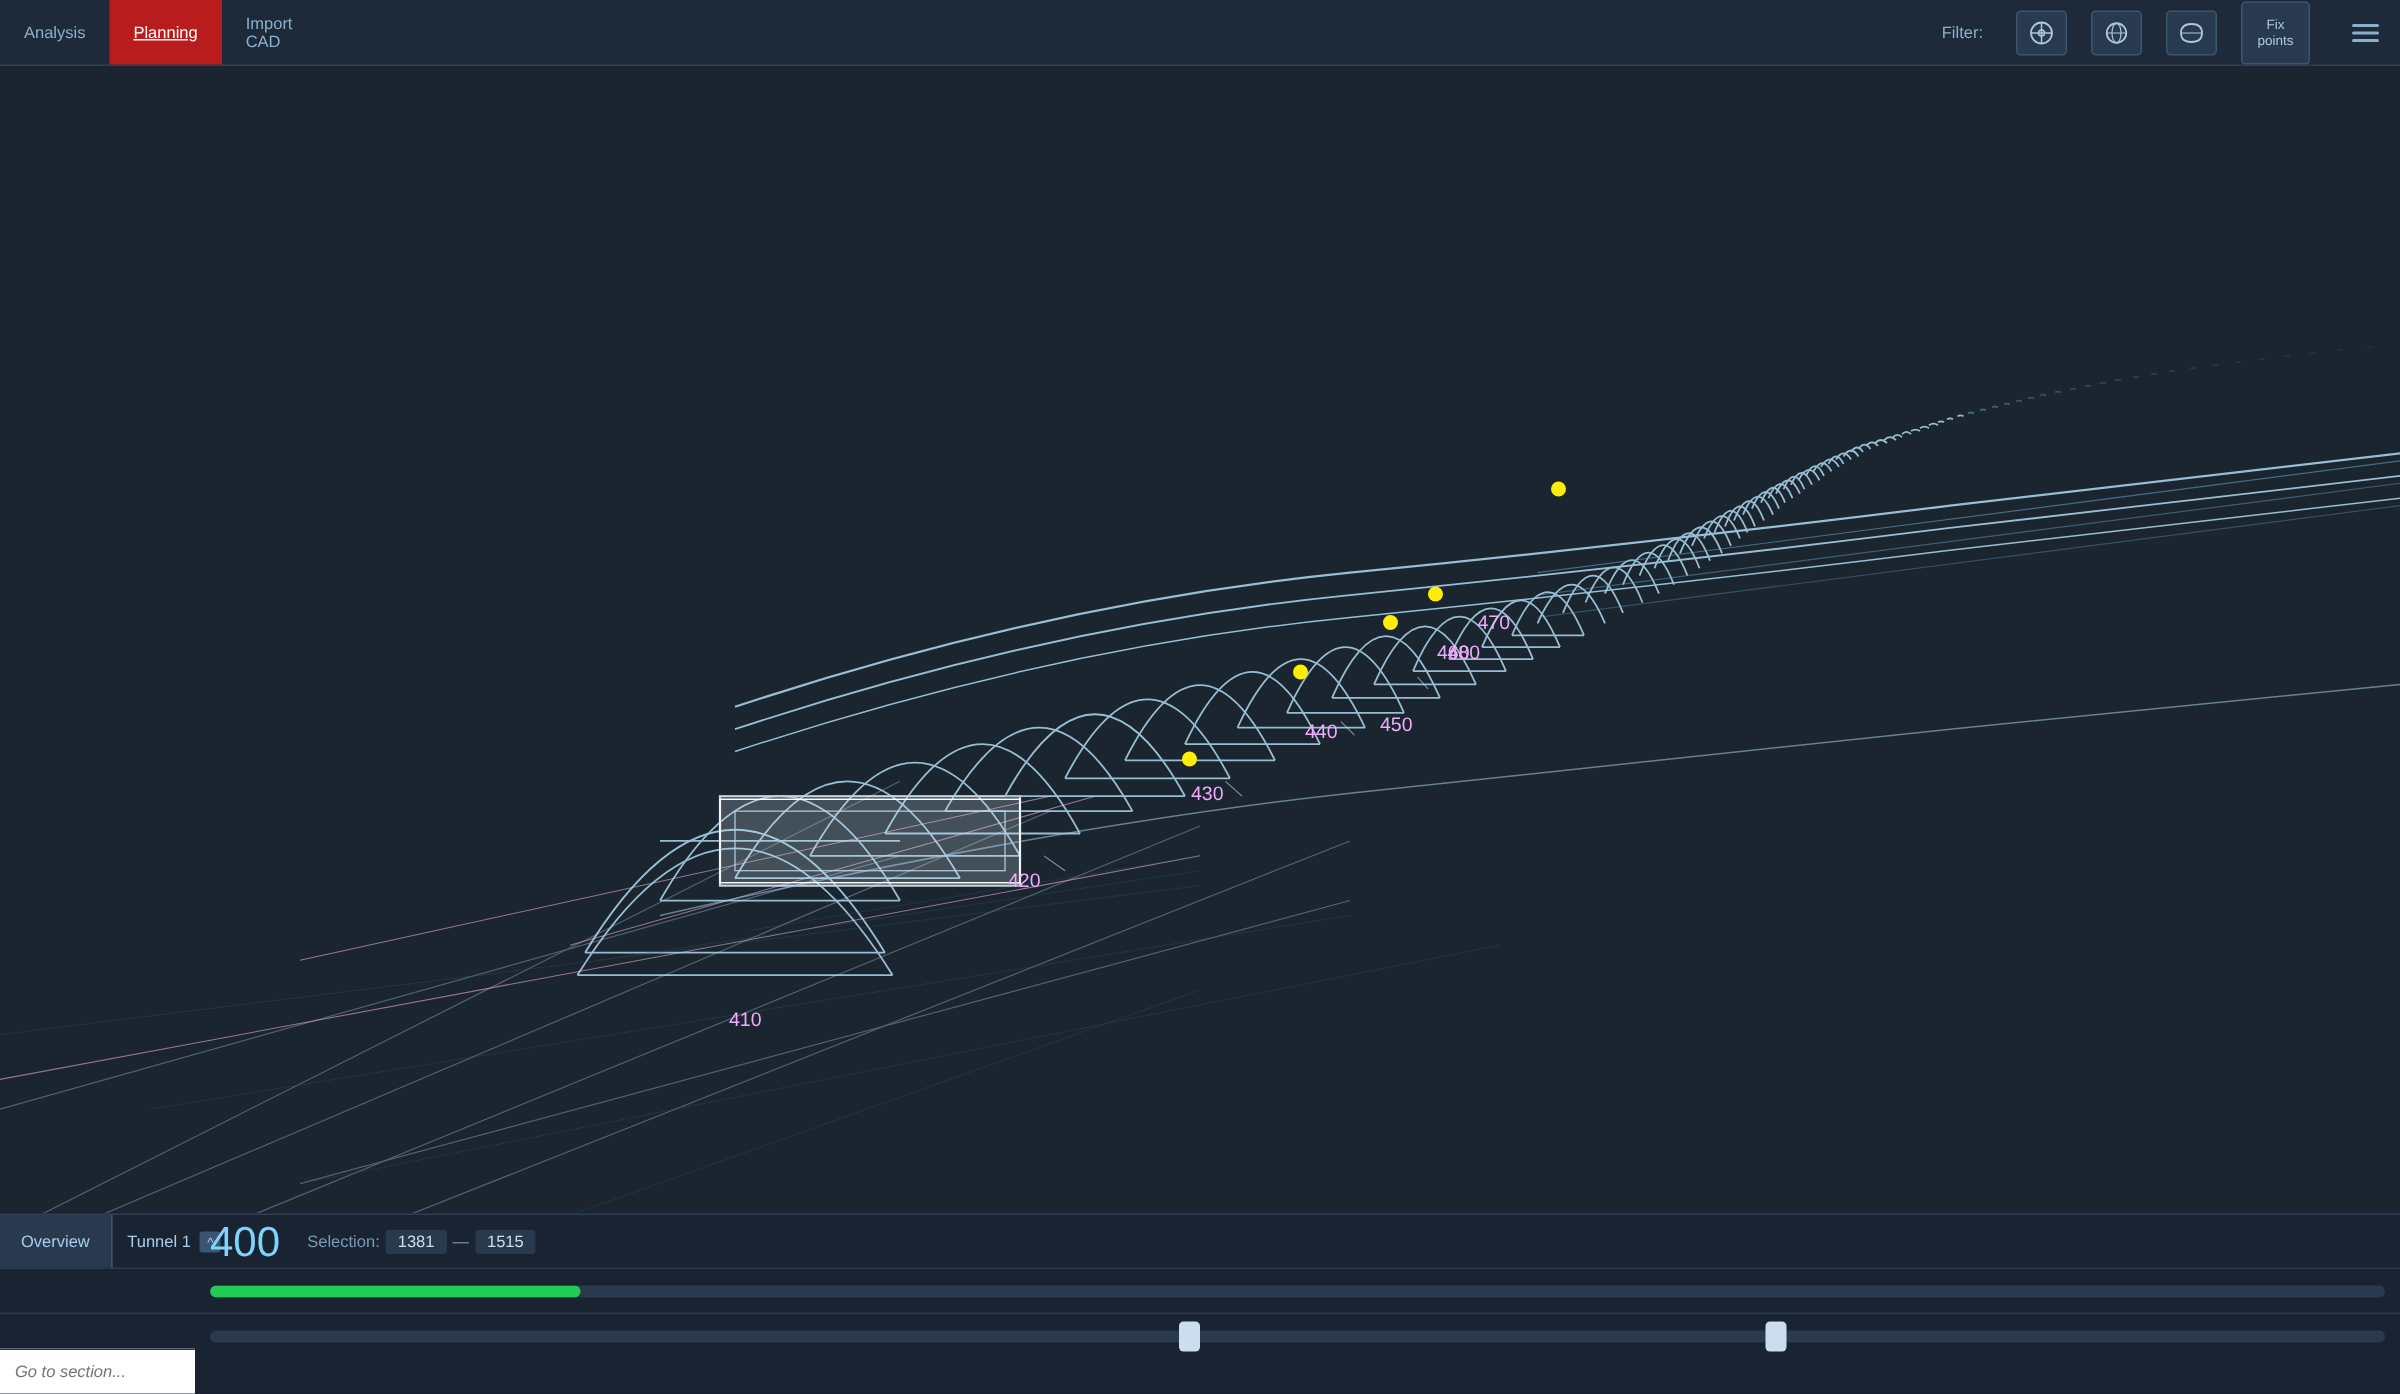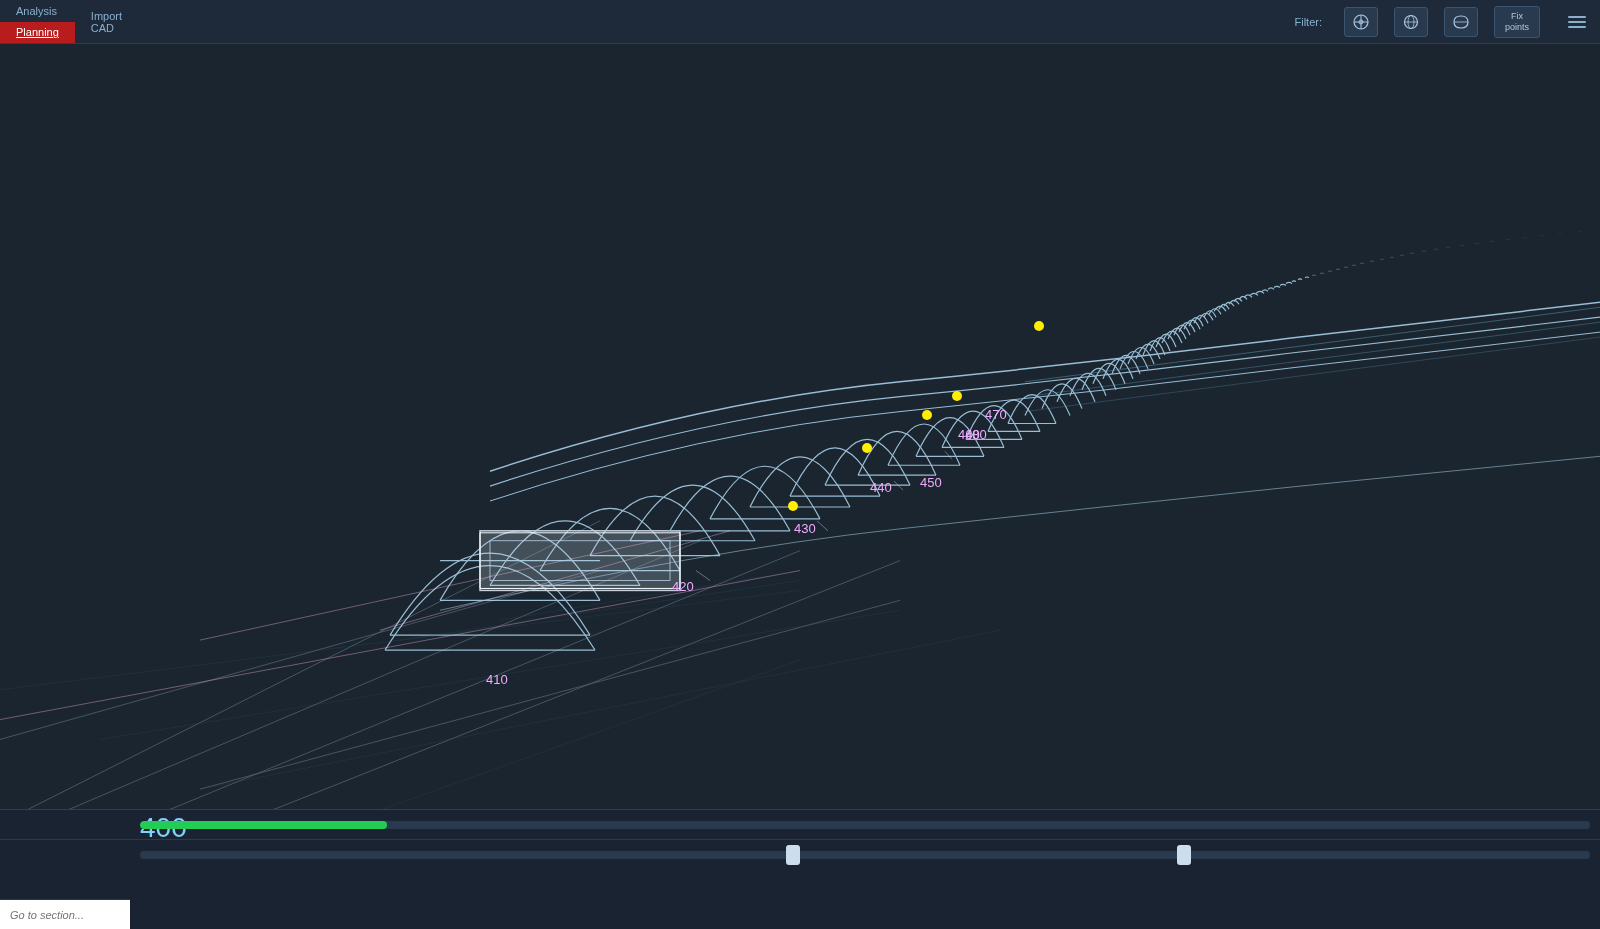--- a/index.html
+++ b/index.html
@@ -22,21 +22,20 @@
       border-bottom: 1px solid #2d3f55;
       display: flex;
       align-items: center;
       z-index: 100;
     }
 
     .tab-group {
       display: flex;
       align-items: stretch;
       height: 100%;
-      flex-direction: column;
     }
 
     .tab-btn {
       padding: 0 16px;
       font-size: 11px;
       color: #8ab0cc;
       cursor: pointer;
       display: flex;
       align-items: center;
       border: none;
@@ -85,21 +84,21 @@
       display: flex;
       align-items: center;
       justify-content: center;
       cursor: pointer;
       color: #aac8e0;
       font-size: 14px;
     }
 
     .fix-points-btn {
       width: 46px;
-      height: 32px;
+      height: 42px;
       background: #2a3a4e;
       border: 1px solid #3a5570;
       border-radius: 3px;
       display: flex;
       align-items: center;
       justify-content: center;
       cursor: pointer;
       color: #aac8e0;
       font-size: 9px;
       text-align: center;
@@ -608,20 +607,35 @@
   <div class="marker-dot" style="left:867px; top:404px;"></div>
   <div class="marker-dot" style="left:927px; top:371px;"></div>
   <div class="marker-dot" style="left:957px; top:352px;"></div>
   <div class="marker-dot" style="left:1039px; top:282px;"></div>
 </div>
 
 <div id="bottom-panel">
 
   <div class="big-station">400</div>
 
+  <div id="tunnel-nav">
+    <button class="overview-btn">Overview</button>
+
+    <div class="tunnel-name-cell">
+      <span>Tunnel 1</span>
+      <div class="expand-btn">^</div>
+    </div>
+
+    <div class="selection-info">
+      <span>Selection:</span>
+      <span class="selection-value">1381</span>
+      <span>—</span>
+      <span class="selection-value">1515</span>
+    </div>
+  </div>
 
   <div id="progress-row" style="padding-left: 140px;">
     <div class="progress-track">
       <div class="progress-fill" style="width: 17%;"></div>
     </div>
   </div>
 
   <div id="timeline-row" style="padding-left: 140px;">
     <div class="timeline-track">
       <div class="timeline-handle" style="left: calc(45% - 7px);"></div>

